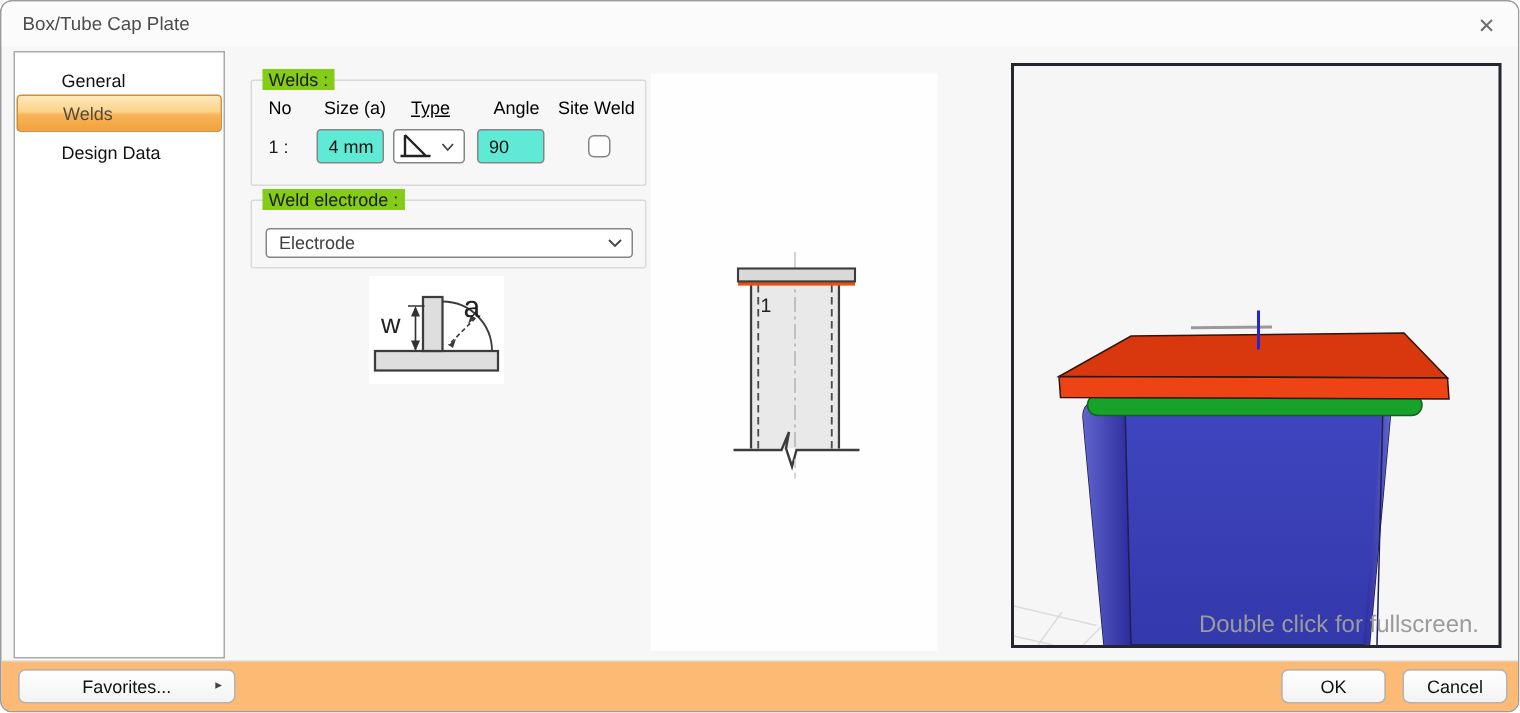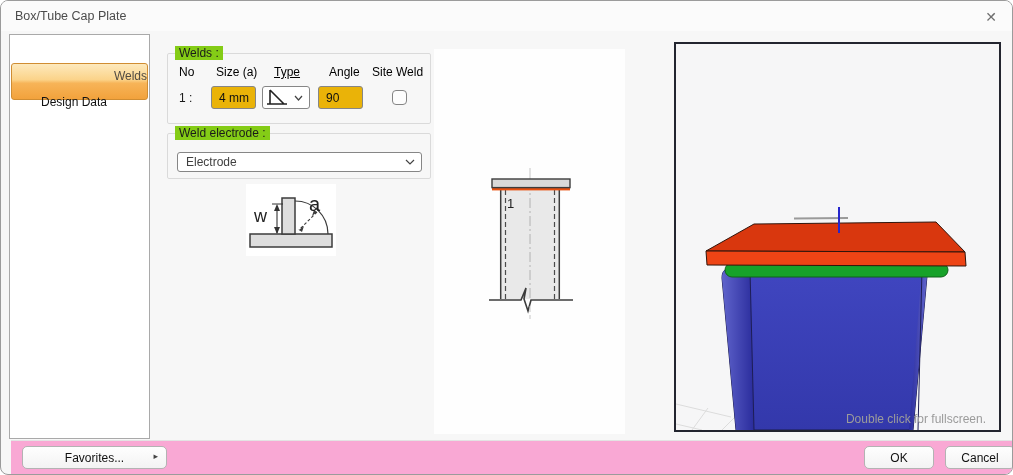--- a/index.html
+++ b/index.html
@@ -14,72 +14,72 @@
   .title { position:absolute; left:14px; top:8px; font-size:12.5px; color:#4c4c4c; }
   .close-btn { position:absolute; right:10px; top:5px; width:22px; height:22px;
     display:flex; align-items:center; justify-content:center;
     color:#6e6e6e; font-size:14px; cursor:default; }
   
   .sidebar { position:absolute; left:8px; top:33px; width:141px; height:405px;
     background:#ffffff; border:1px solid #a9a9a9; }
   .side-item { position:absolute; left:1px; right:1px; height:24px;
     line-height:24px; padding-left:30px; color:#111; }
   .side-item.sel {
-    height:37px; line-height:25px; border:1px solid #d08d32; border-radius:3px;
+    height:25px; line-height:25px; border:1px solid #d08d32; border-radius:3px;
     background:linear-gradient(#fde9bd 0%, #fbd389 45%, #f7b458 55%, #f2a23c 100%);
     color:#514b43;
-    text-align:right;
   }
   
   .groupbox { position:absolute; border:1px solid #dadada; border-radius:2px; }
   .groupbox .glabel { position:absolute; left:7px; top:-8px; background:#84cc16;
     padding:0 4px; color:#1a1a1a; }
   .gb-welds { left:166px; top:52px; width:264px; height:71px; }
   .gb-electrode { left:166px; top:132px; width:264px; height:46px; }
   .colhdr { position:absolute; top:11px; color:#000000; }
   .rowlabel { position:absolute; top:37px; color:#1a1a1a; }
   .txt-input { position:absolute; height:23px; border:1px solid #868686; border-radius:3px;
-    background:#eab308; font-family:"Liberation Sans",sans-serif; font-size:12px;
+    background:#5eead4; font-family:"Liberation Sans",sans-serif; font-size:12px;
     padding:0 0 0 7px; color:#111; outline:none; }
   .dropdown { position:absolute; height:23px; border:1px solid #868686; border-radius:3px;
     background:#fff; display:flex; align-items:center; }
   .checkbox { position:absolute; width:15px; height:15px; border:1px solid #858585;
     border-radius:4px; background:#fdfdfd; }
   .dd-electrode { left:9px; top:18px; width:245px; height:20px; padding-left:8px; color:#404040; }
   .dd-chevron { margin-left:auto; margin-right:6px; flex:0 0 auto; }
   
   .weld-diagram { position:absolute; left:245px; top:183px; width:90px; height:72px; background:#fff; }
   
   .schematic { position:absolute; left:433px; top:48px; width:191px; height:385px; background:#fefefe; }
   
   .viewer { position:absolute; left:673px; top:41px; width:327px; height:390px;
     background:#f6f6f7; border:2px solid #23252f; }
-  .viewer-hint { position:absolute; right:13px; bottom:4px; color:#9b9b9b; font-size:12px; }
+  .viewer-hint { position:absolute; right:13px; bottom:4px; color:#9b9b9b; font-size:16px; }
   
   .footer { position:absolute; left:0; right:0; bottom:0; height:34px;
-    background:#f9a8d4; border-top:1px solid #e3e3e3;margin-left:10px; }
+    background:#fdba74; border-top:1px solid #e3e3e3; }
   .btn { position:absolute; top:5px; height:23px; border:1px solid #b3b3b3; border-radius:5px;
     background:linear-gradient(#fefefe,#f3f3f3); display:flex; align-items:center;
     justify-content:center; font-size:12px; color:#111; cursor:default; }
   .btn-favorites { left:11px; width:145px; }
   .fav-arrow { position:absolute; right:8px; top:4px; font-size:9px; color:#444; }
   .btn-ok { left:853px; width:70px; }
   .btn-cancel { left:934px; width:70px; }
 </style>
 </head>
 <body>
 
 <div class="dialog">
 
   <div class="titlebar">
     <div class="title">Box/Tube Cap Plate</div>
     <div class="close-btn">✕</div>
   </div>
 
   <div class="sidebar">
+    <div class="side-item" style="top:7px;">General</div>
     <div class="side-item sel" style="top:28px;">Welds</div>
     <div class="side-item" style="top:55px;">Design Data</div>
   </div>
 
   <div class="groupbox gb-welds">
     <div class="glabel">Welds :</div>
     <div class="colhdr" style="left:11px;">No</div>
     <div class="colhdr" style="left:48px;">Size (a)</div>
     <div class="colhdr" style="left:106px;text-decoration:underline;">Type</div>
     <div class="colhdr" style="left:161px;">Angle</div>

